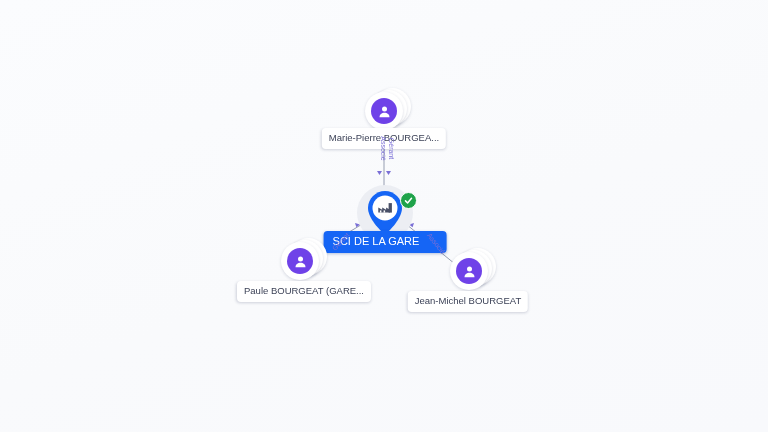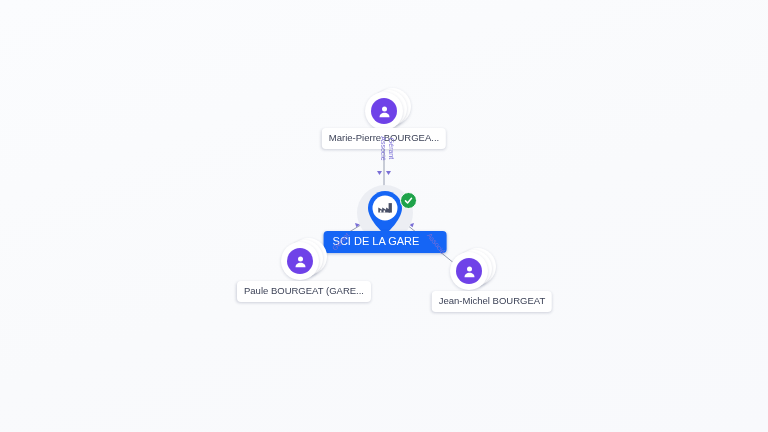--- a/index.html
+++ b/index.html
@@ -222,21 +222,21 @@
       <div class="stack-card c3"></div>
       <div class="stack-card c2"></div>
       <div class="stack-card c1"></div>
       <div class="avatar-circle">
         <svg width="15" height="15" viewBox="0 0 24 24" fill="#ffffff">
           <circle cx="12" cy="8" r="4"></circle>
           <path d="M4 21c0-4.4 3.6-7 8-7s8 2.6 8 7z"></path>
         </svg>
       </div>
     </div>
-    <div class="node-label" style="left:-1px; top:20px;margin-left:24px;">Jean-Michel BOURGEAT</div>
+    <div class="node-label" style="left:-1px; top:20px;">Jean-Michel BOURGEAT</div>
   </div>
 
   <div class="edge-label" style="left:381px; top:145px; transform: rotate(90deg);">Gérant</div>
 
   <div class="edge-label" style="left:371px; top:145px; transform: rotate(90deg);">Associé</div>
 
   <div class="edge-label" style="left:330px; top:238px; transform: rotate(-47deg);">Gérant</div>
 
   <div class="edge-label" style="left:424px; top:240px; transform: rotate(52deg);">Associé</div>
 

